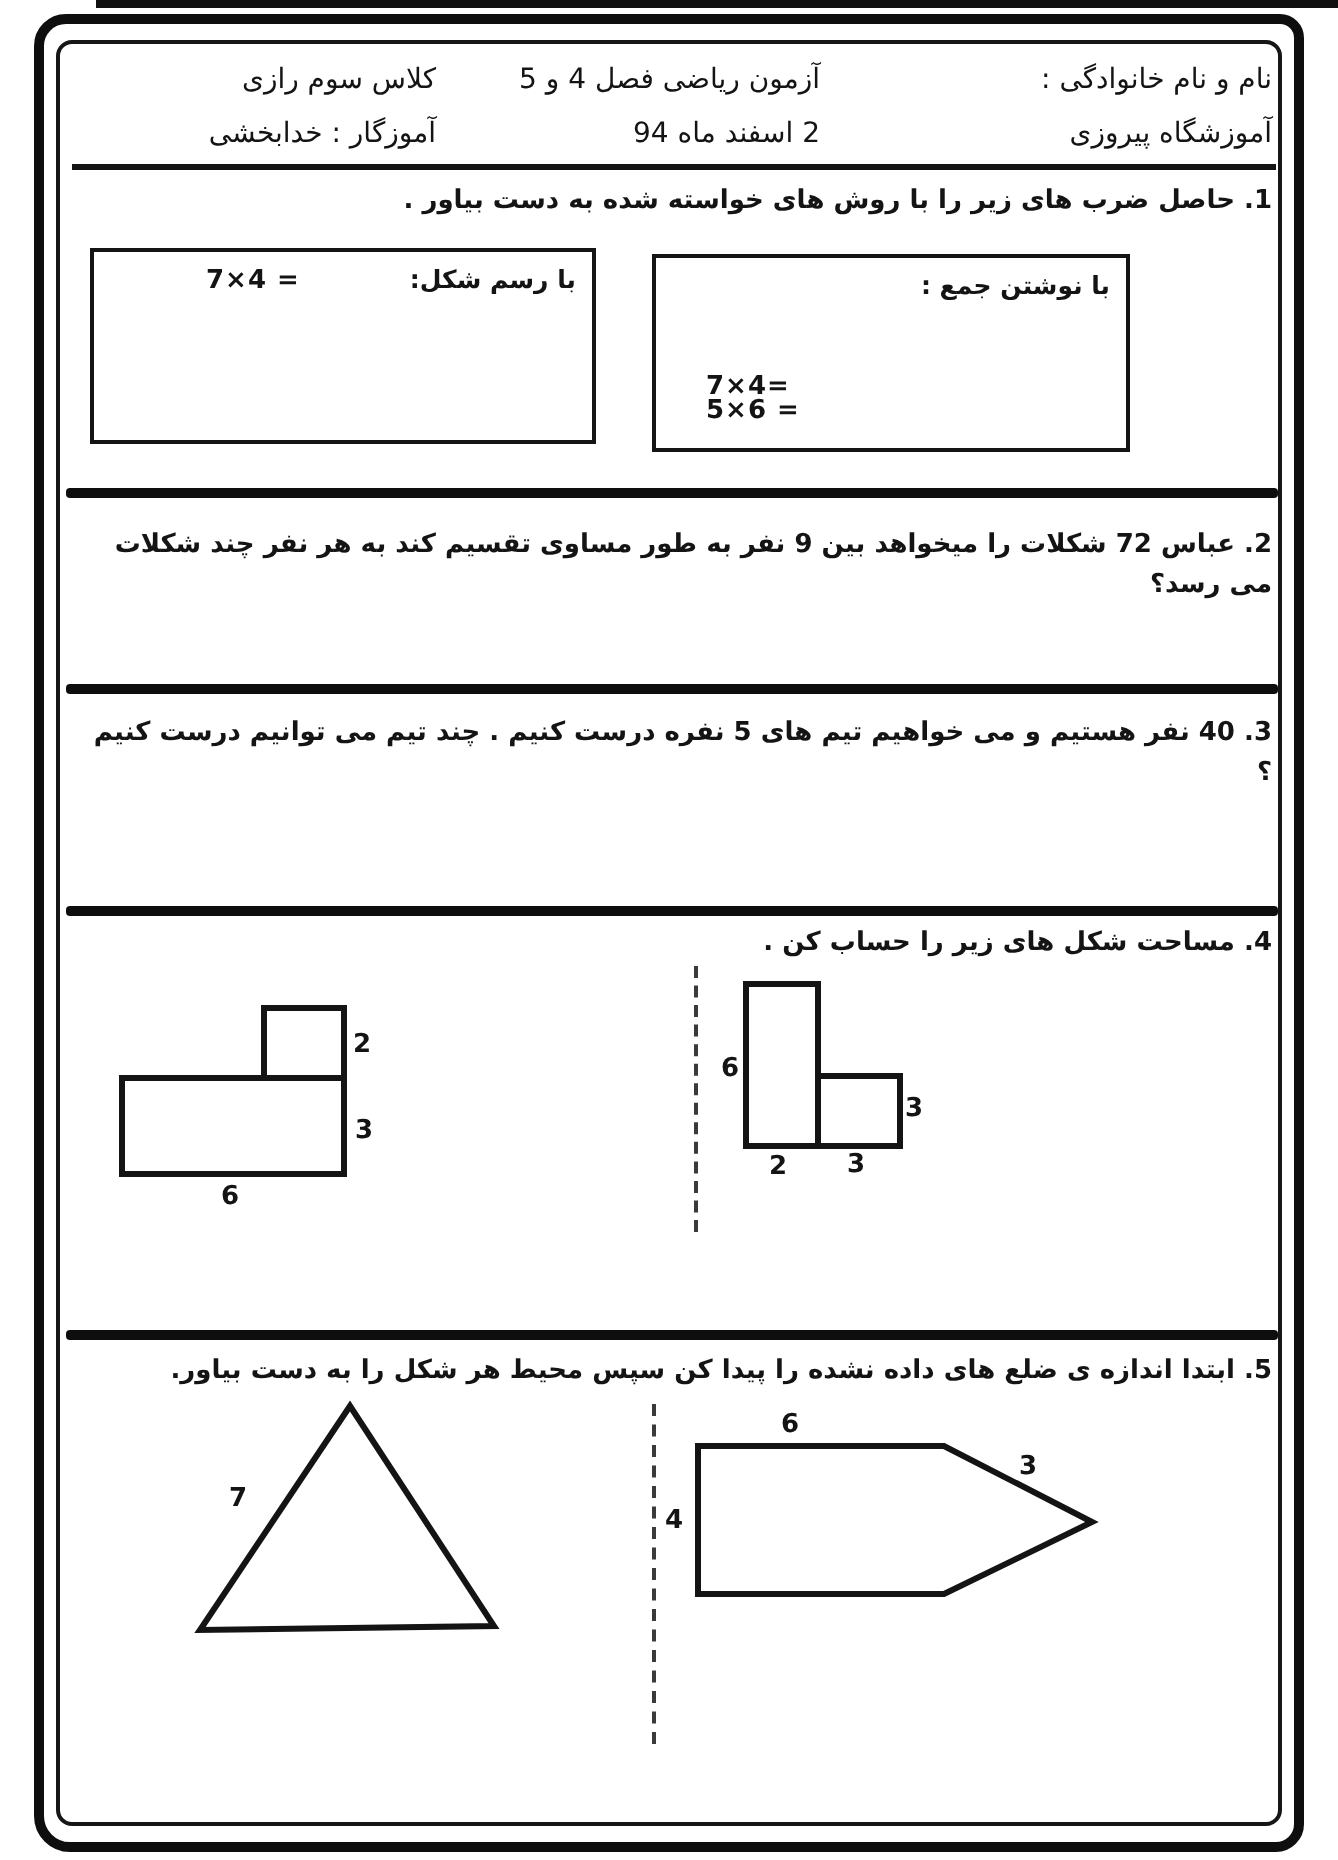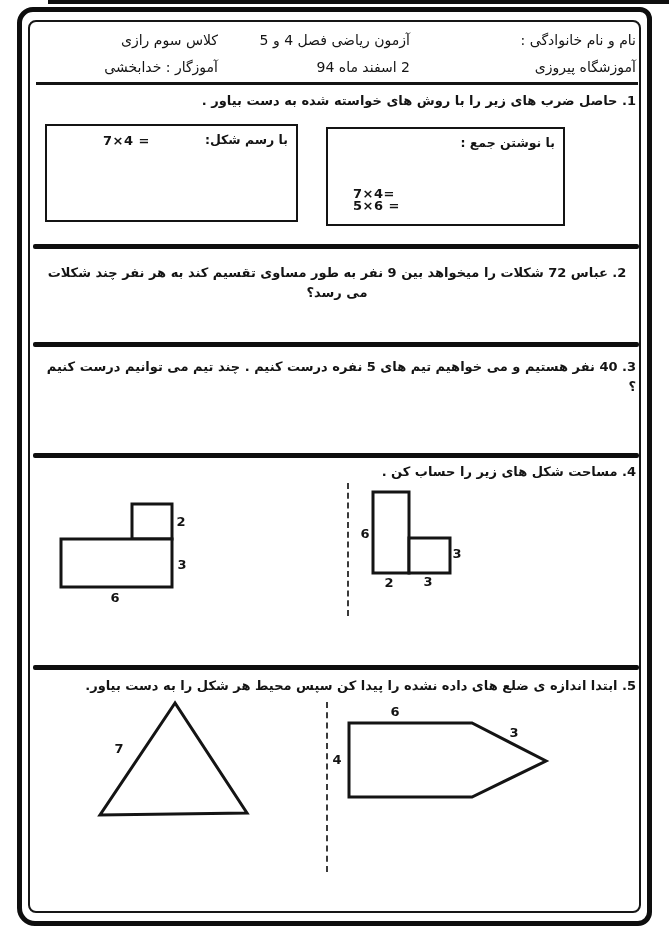--- a/index.html
+++ b/index.html
@@ -28,21 +28,21 @@
   .hdr-center{top:27px;left:240px;width:170px;text-align:right;}
   .hdr-left{top:27px;left:80px;width:138px;text-align:right;}
   .hdr-divider{position:absolute;left:36px;top:82px;width:602px;height:3px;background:#141414;}
   .divider{position:absolute;left:33px;width:606px;height:5px;background:#0e0e0e;border-radius:2px;}
   .d1{top:244px;} .d2{top:342px;} .d3{top:453px;} .d4{top:665px;}
   .qline{
     position:absolute;right:33px;left:38px;
     direction:rtl;text-align:right;
     font-weight:bold;font-size:13px;line-height:20px;
   }
-  .q1{top:91px;} .q2{top:263px;text-align:center;} .q3{top:357px;} .q4{top:462px;} .q5{top:676px;}
+  .q1{top:91px;} .q2{top:263px;} .q3{top:357px;} .q4{top:462px;} .q5{top:676px;}
   .box{position:absolute;box-sizing:border-box;border:2px solid #141414;background:#fff;}
   .box-sum{left:326px;top:127px;width:239px;height:99px;text-align:right;}
   .box-draw{left:45px;top:124px;width:253px;height:98px;}
   .box-label{position:absolute;top:6px;right:8px;direction:rtl;font-weight:bold;font-size:12.5px;}
   .eq{position:absolute;direction:ltr;font-weight:bold;font-size:13px;letter-spacing:0.5px;}
   .eq-sum-1{left:25px;top:37px;margin-top:20px;}
   .eq-sum-2{left:25px;top:69px;}
   .eq-draw{left:16px;top:7px;margin-left:40px;}
   .dash-v{position:absolute;width:0;border-left:2px dashed #3a3a3a;}
   .dash-q4{left:347px;top:483px;height:133px;}

